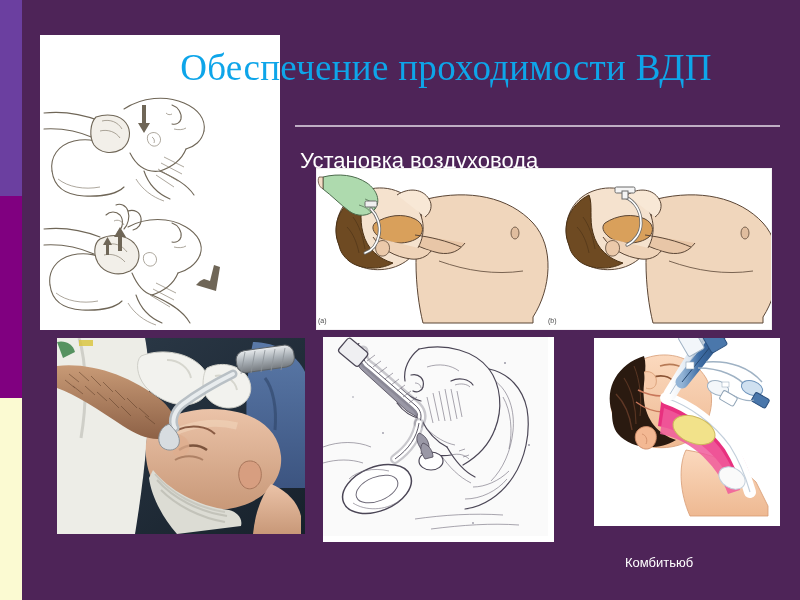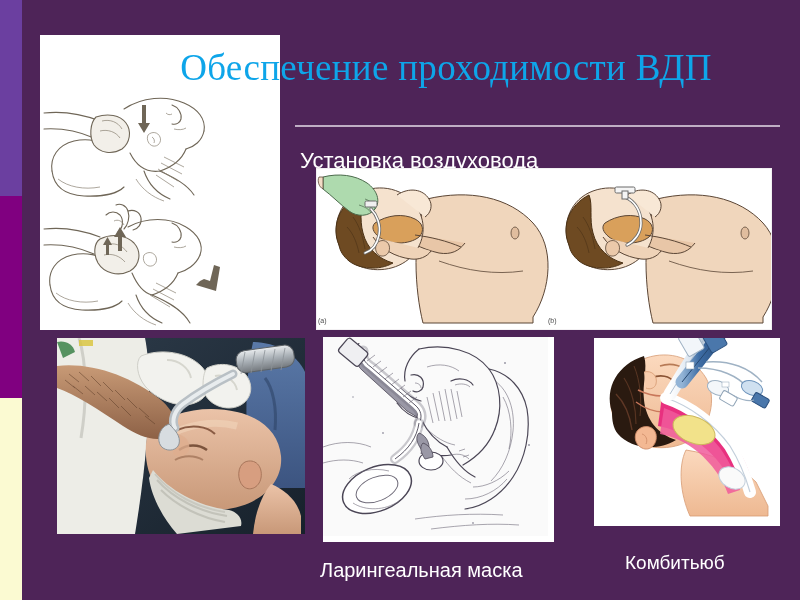--- a/index.html
+++ b/index.html
@@ -57,21 +57,21 @@
   #cap-intubation{
     left:30px;top:540px;width:265px;
     font-size:20px;line-height:26px;font-weight:bold;
   }
   #cap-lma{
     left:320px;top:556px;width:250px;
     font-size:20px;line-height:28px;font-weight:400;
   }
   #cap-combitube{
     left:625px;top:550px;width:160px;
-    font-size:19px;line-height:26px;font-weight:400;
+    font-size:13px;line-height:26px;font-weight:400;
   }
 
   
   svg{display:block;}
   .ink{fill:none;stroke:#6f6657;stroke-width:1.1;stroke-linecap:round;stroke-linejoin:round;}
   .ink-thin{fill:none;stroke:#8a8172;stroke-width:.7;}
   .ink-fill{fill:#f2efe9;stroke:#6f6657;stroke-width:1.1;}
   .arrow{fill:#6f6657;}
 
   .lma-ink{fill:none;stroke:#4b4656;stroke-width:1.2;stroke-linecap:round;stroke-linejoin:round;}
@@ -487,16 +487,15 @@
       <path d="M112 24 C136 22 156 30 168 44" fill="none" stroke="#9fb2c4" stroke-width="1.4"></path>
       <ellipse cx="124" cy="50" rx="11" ry="7" transform="rotate(20 124 50)" fill="#F4F7FA" stroke="#9fb2c4" stroke-width="1"></ellipse>
       <rect x="130" y="52" width="16" height="10" rx="2" transform="rotate(30 130 52)" fill="#ffffff" stroke="#8fa3b6" stroke-width="1"></rect>
       <ellipse cx="158" cy="50" rx="11" ry="7" transform="rotate(20 158 50)" fill="#cfe0f0" stroke="#6e94bc" stroke-width="1"></ellipse>
       <rect x="162" y="54" width="16" height="10" rx="2" transform="rotate(30 162 54)" fill="#4a77ab" stroke="#2a4f7d" stroke-width="1"></rect>
       <path d="M140 58 C148 62 154 64 160 62" fill="none" stroke="#9fb2c4" stroke-width="1.2"></path>
       <rect x="128" y="44" width="7" height="5" fill="#ffffff" stroke="#8fa3b6" stroke-width=".5"></rect>
     </svg>
   </div>
 
-  <div class="caption" id="cap-lma">Ларингеальная маска</div>
   <div class="caption" id="cap-combitube">Комбитьюб</div>
 
 </div>
 
 </body></html>

